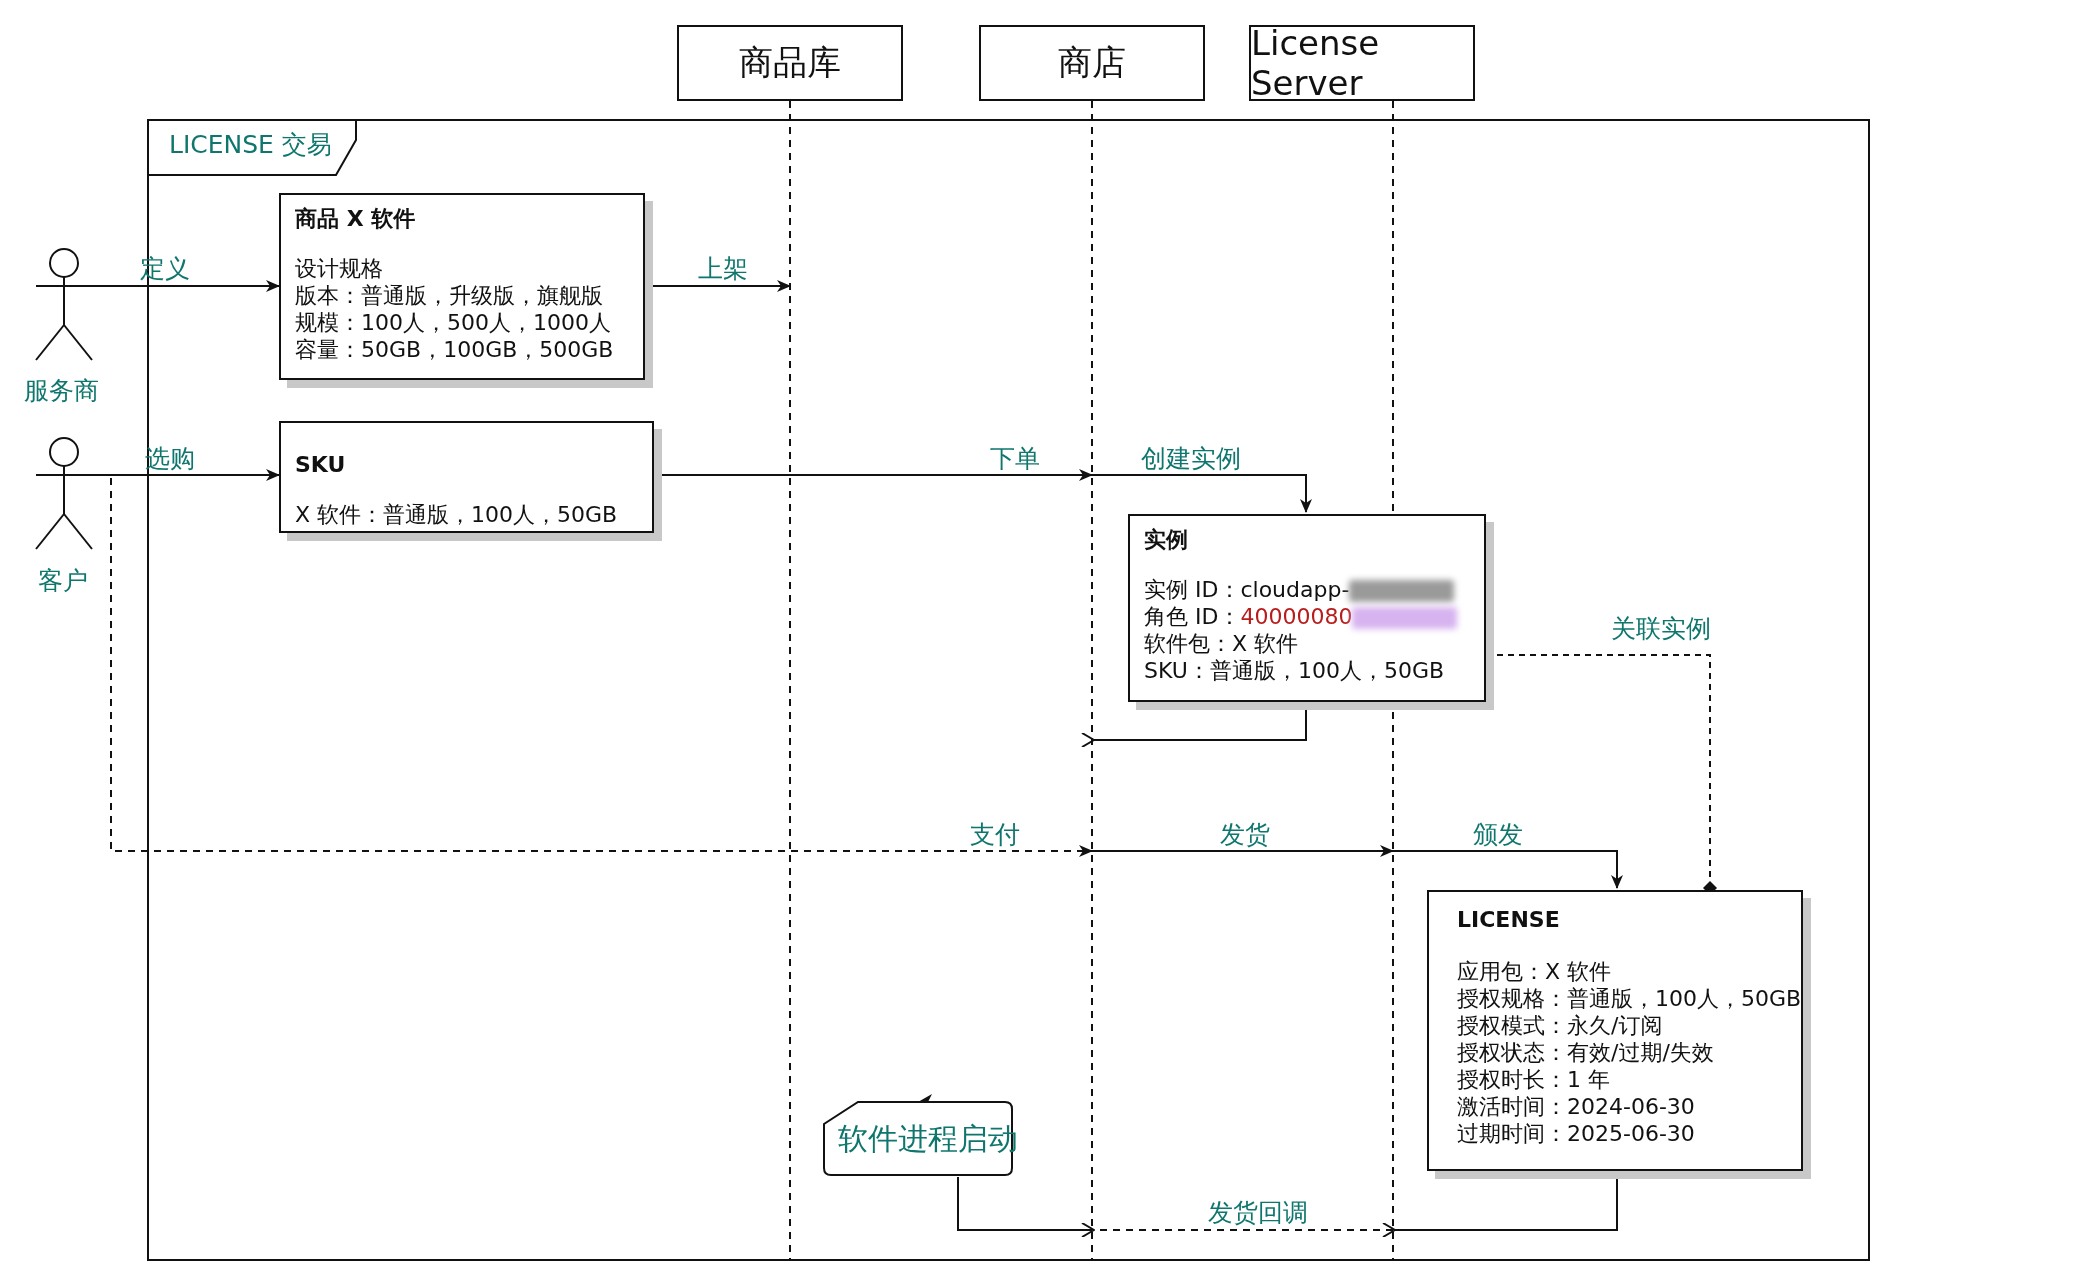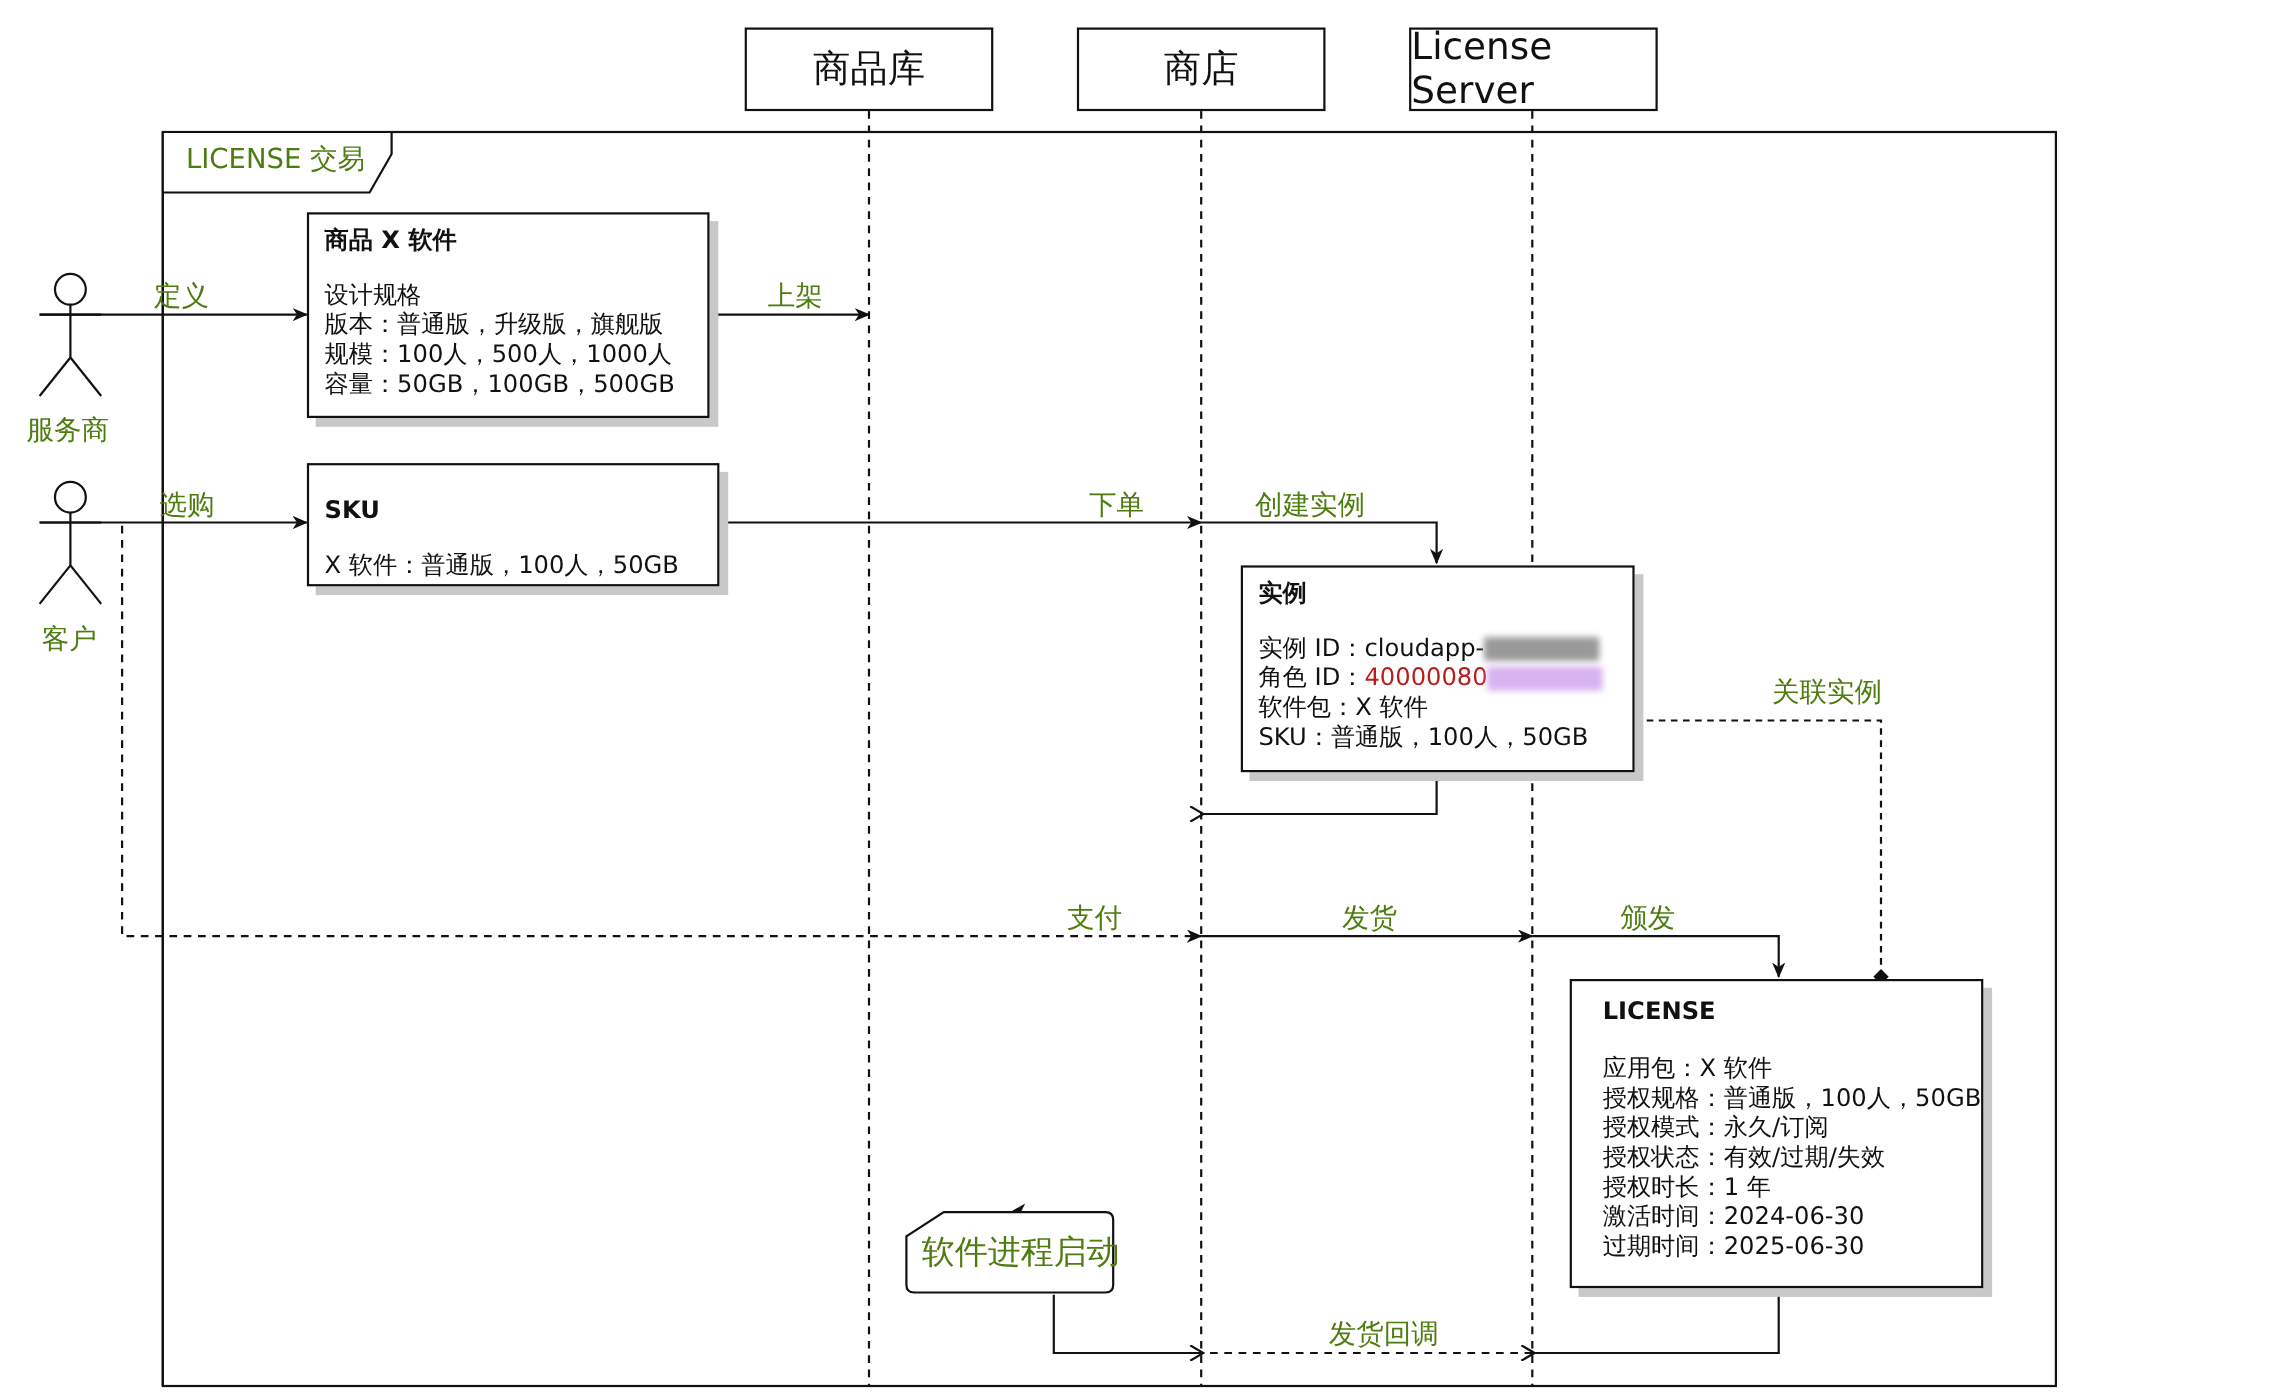--- a/index.html
+++ b/index.html
@@ -1,19 +1,19 @@
 <!DOCTYPE html>
 <html><head>
 <meta charset="utf-8">
 <style>
   html, body { margin:0; padding:0; background:#ffffff; }
   body { width:2087px; height:1272px; position:relative; overflow:hidden;
          font-family:"DejaVu Sans","Liberation Sans",sans-serif; color:#111; }
   #canvas { position:absolute; left:0; top:0; }
-  .lbl { position:absolute; font-size:25px; line-height:30px; white-space:nowrap; color:#4d7c0f; }
+  .lbl { position:absolute; font-size:25px; line-height:30px; white-space:nowrap; color:#0f766e; }
   .box { position:absolute; background:#fff; border:2px solid #111; box-shadow:8px 8px 0 #c8c8c8; box-sizing:border-box; }
   .box .title { font-weight:bold; font-size:22px; line-height:28px; }
   .box .line { font-size:22px; line-height:27px; white-space:nowrap; }
   .head { position:absolute; background:#fff; border:2px solid #111; box-sizing:border-box;
           display:flex; align-items:center; justify-content:center; font-size:34px; }
   .blur { display:inline-block; height:22px; vertical-align:middle; filter:blur(3px); border-radius:3px; }
 </style>
 </head>
 <body>
 
@@ -86,21 +86,21 @@
 </svg>
 
 <div class="lbl" style="left:169px; top:130px;">LICENSE 交易</div>
 
 <div class="head" style="left:677px; top:25px; width:226px; height:76px;">
   <span>商品库</span>
 </div>
 <div class="head" style="left:979px; top:25px; width:226px; height:76px;">
   <span>商店</span>
 </div>
-<div class="head" style="left:1281px; top:25px; width:226px; height:76px;">
+<div class="head" style="left:1249px; top:25px; width:226px; height:76px;">
   <span>License Server</span>
 </div>
 
 <div class="lbl" style="left:24px; top:376px;">服务商</div>
 <div class="lbl" style="left:38px; top:566px;">客户</div>
 
 <div class="lbl" style="left:140px; top:254px;">定义</div>
 <div class="lbl" style="left:698px; top:254px;">上架</div>
 <div class="lbl" style="left:145px; top:444px;">选购</div>
 <div class="lbl" style="left:990px; top:444px;">下单</div>

